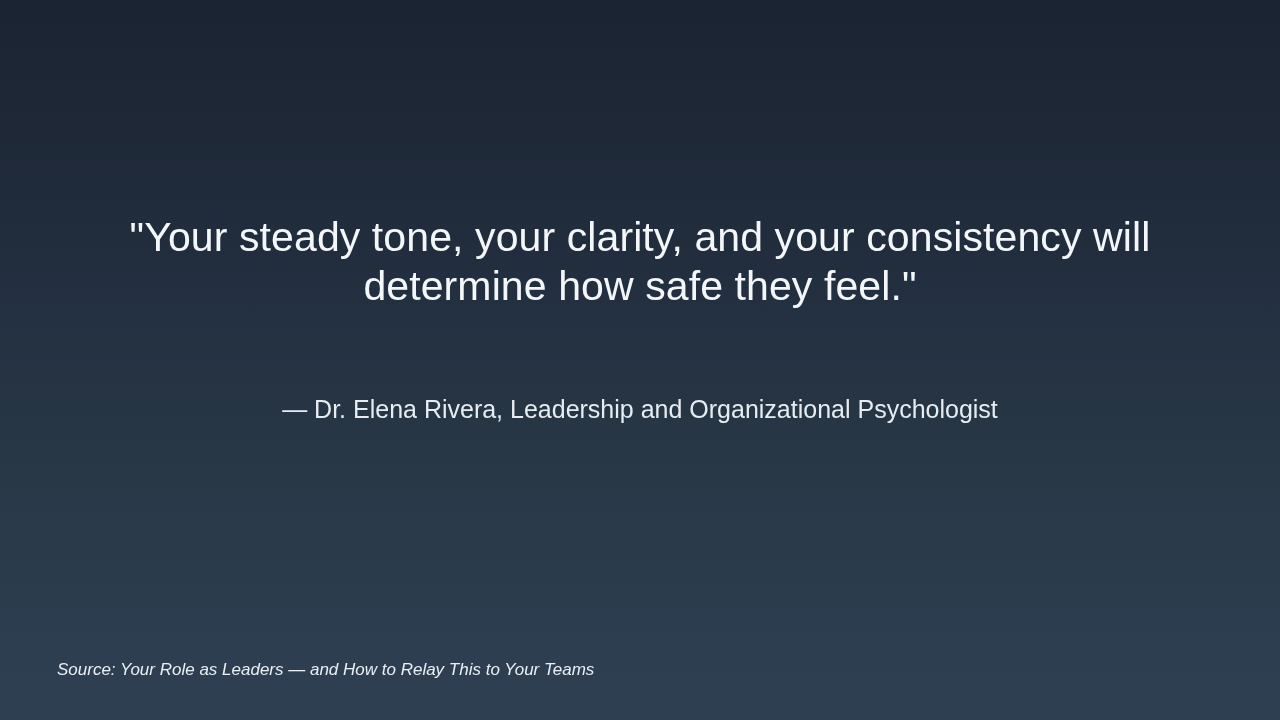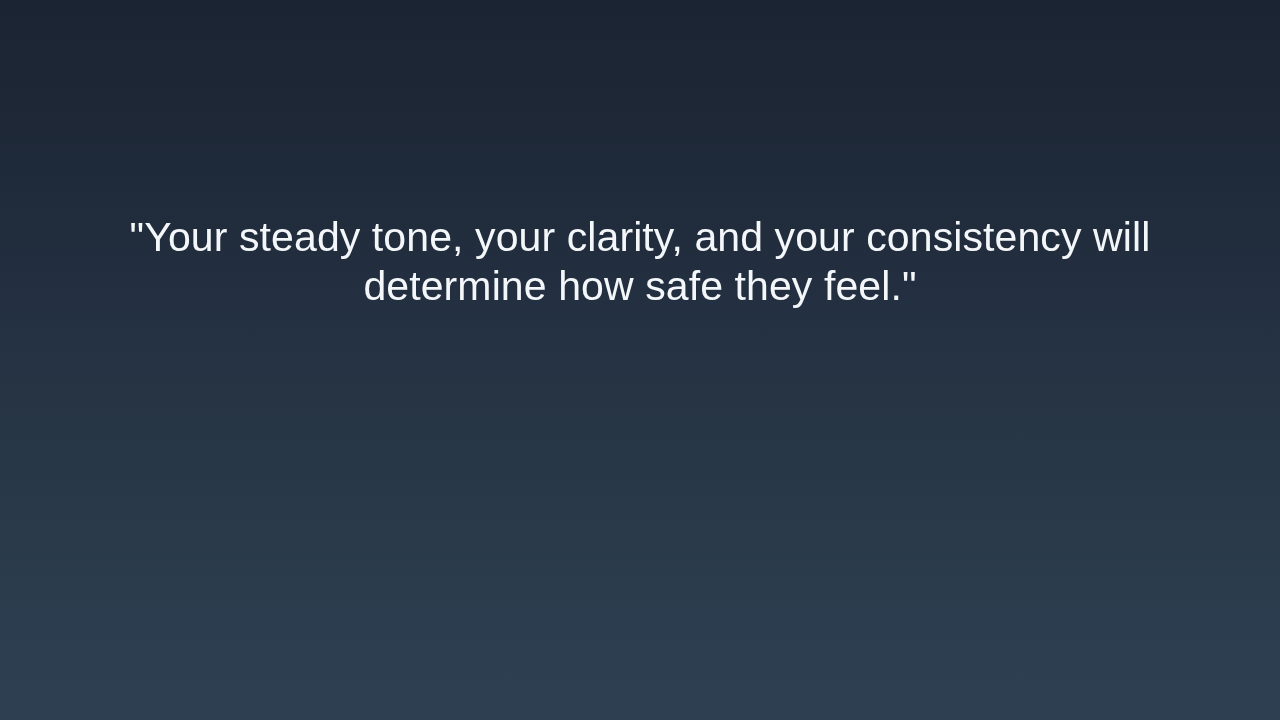--- a/index.html
+++ b/index.html
@@ -81,15 +81,17 @@
 </style>
 </head>
 <body>
 
 <div class="slide">
 
   <div class="quote-block">
     <p class="quote-text">"Your steady tone, your clarity, and your consistency will determine how safe they feel."</p>
   </div>
 
+  <p class="attribution">— Dr. Elena Rivera, Leadership and Organizational Psychologist</p>
 
+  <p class="source-line">Source: Your Role as Leaders — and How to Relay This to Your Teams</p>
 
 </div>
 
 </body></html>

